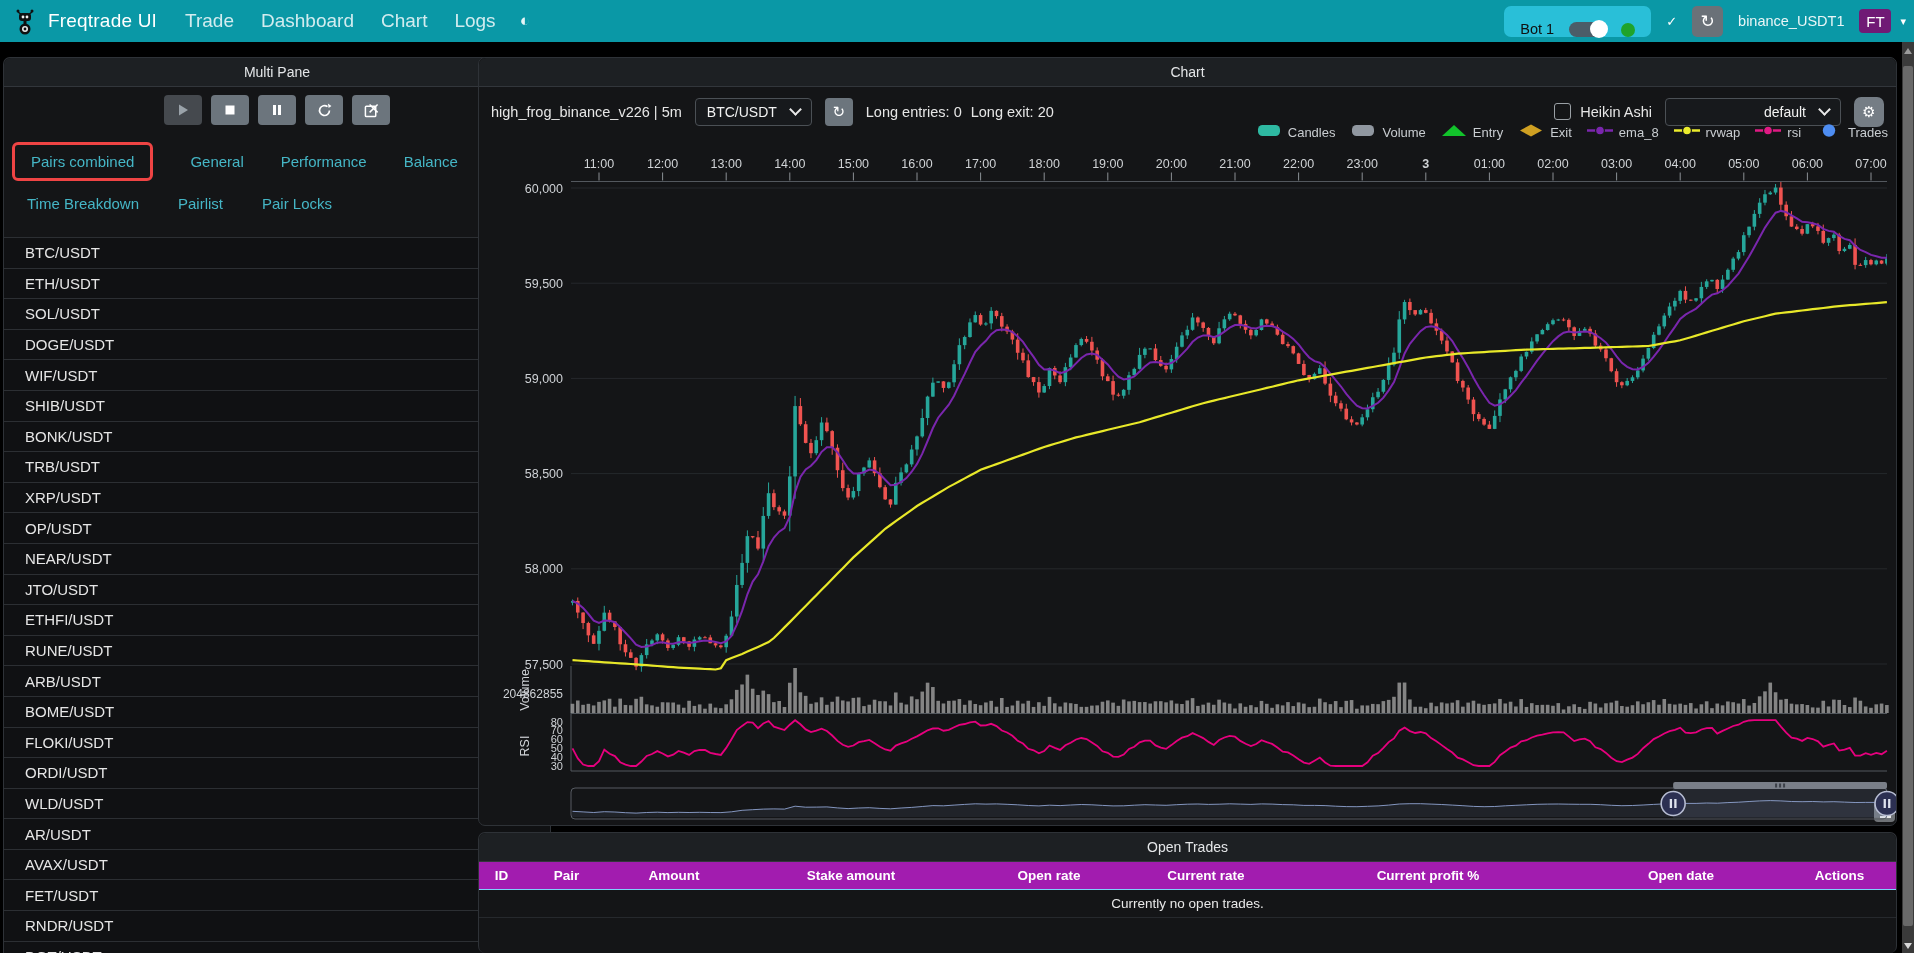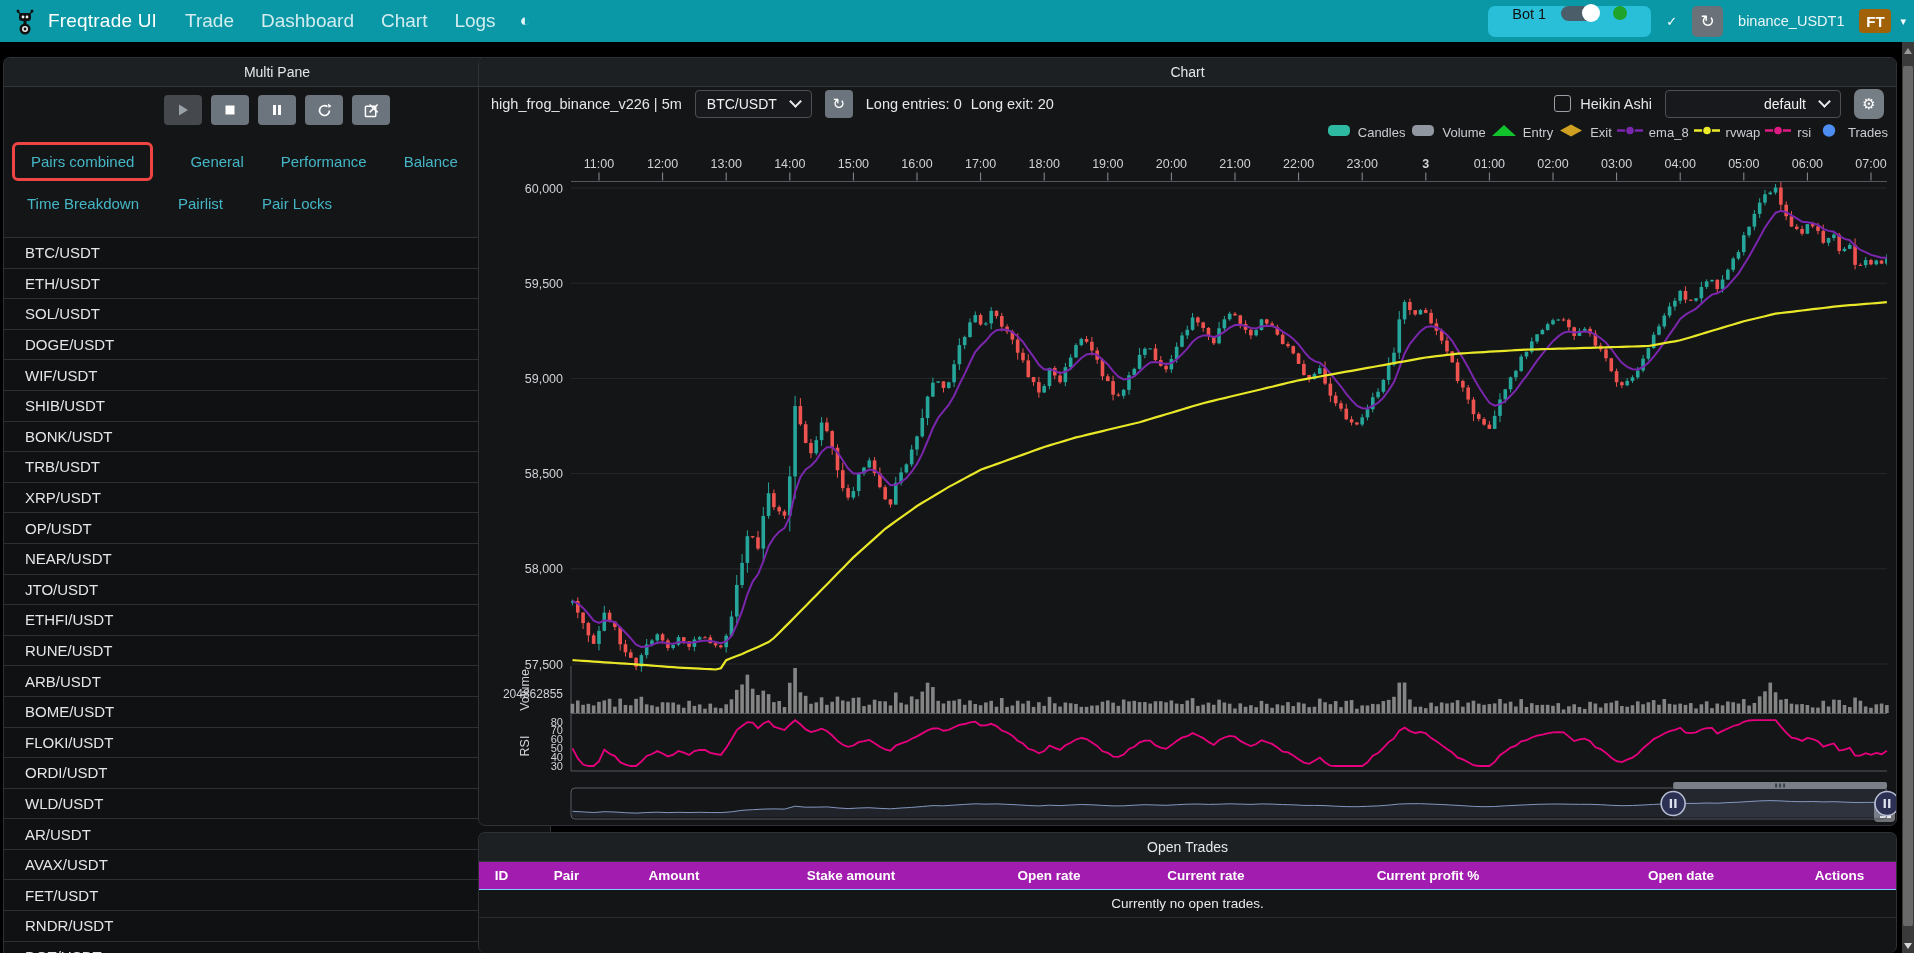--- a/index.html
+++ b/index.html
@@ -7,56 +7,56 @@
        font-family:"Liberation Sans","DejaVu Sans",sans-serif;}
   
   .navbar{position:absolute;left:0;top:0;width:1914px;height:42px;background:#0a98a6;
           display:flex;align-items:center;justify-content:space-between;padding:0 8px 0 12px;box-sizing:border-box;z-index:10}
   .nav-left{display:flex;align-items:center}
   .brand{color:#fff;font-size:19px;font-weight:500;margin:0 28px 0 10px;letter-spacing:.2px}
   .nav-links{display:flex;align-items:center;gap:27px}
   .nav-link{color:#d2ecef;font-size:19px;cursor:pointer}
   .theme-toggle{color:#e6f5f7;font-size:17px;margin-left:24px;cursor:pointer}
   .nav-right{display:flex;align-items:center;gap:15px}
-  .bot-pill{background:#29bfd8;border-radius:7px;height:31px;display:flex;align-items:flex-start;gap:15px;padding:0 24px;color:#101010;font-size:14.5px}
+  .bot-pill{background:#29bfd8;border-radius:7px;height:31px;display:flex;align-items:flex-end;gap:15px;padding:0 16px;color:#101010;font-size:14.5px}
   .switch{width:37px;height:15px;background:#4b5d68;border-radius:8px;position:relative;cursor:pointer}
   .knob{position:absolute;right:-2px;top:-1.5px;width:18px;height:18px;background:#fff;border-radius:50%}
   .online-dot{width:14px;height:14px;border-radius:50%;background:#1fa32a}
   .nav-check{color:#fff;font-size:13px}
   .nav-btn{width:31px;height:31px;border:none;border-radius:5px;background:#6a7178;color:#fff;font-size:17px;line-height:29px;text-align:center;padding:0;cursor:pointer;font-family:"DejaVu Sans",sans-serif}
   .account{color:#eaf6f7;font-size:14.5px}
-  .avatar{width:32px;height:24px;border-radius:4px;background:#a16207;color:#fff;font-weight:bold;font-size:15px;display:flex;align-items:center;justify-content:center;cursor:pointer}
+  .avatar{width:32px;height:24px;border-radius:4px;background:#701a75;color:#fff;font-weight:normal;font-size:15px;display:flex;align-items:center;justify-content:center;cursor:pointer}
   .caret{color:#fff;font-size:11px;margin-left:-6px;cursor:pointer}
   
   .panel{position:absolute;background:#141517;border:1px solid #2e3237;border-radius:7px;box-sizing:border-box}
   .panel-header{height:28px;background:#1d2023;border-bottom:1px solid #32363b;display:flex;align-items:center;justify-content:center;color:#e4e6e8;font-size:14px;border-radius:7px 7px 0 0}
   .left-panel{left:3px;top:57px;width:548px;bottom:0;border-bottom:none;border-radius:7px 7px 0 0;overflow:hidden}
   .chart-panel{left:478px;top:57px;width:1419px;height:769px;overflow:hidden}
   .trades-panel{left:478px;top:832px;width:1419px;bottom:0;border-bottom:none;overflow:hidden}
   
   .mp-controls{position:absolute;top:37px;left:0;right:0;display:flex;justify-content:center;gap:9px}
   .ctl-btn{width:38px;height:30px;border:none;border-radius:4px;background:#6c757d;display:flex;align-items:center;justify-content:center;cursor:pointer;padding:0}
   .ctl-btn.disabled{background:#45494e}
   .mp-tabs{position:absolute;top:84px;left:8px;right:8px;color:#45b6c6;font-size:15px}
   .tabs-row{display:flex;align-items:center}
   .tab-active{border:3px solid #ef4444;border-radius:6px;padding:8px 16px;cursor:pointer}
   .tab-link{margin-left:37px;cursor:pointer}
   .tabs-row2{display:flex;gap:39px;padding:14px 0 0 15px}
   .tabs-row2 .tab-link{margin-left:0}
   .pair-list{position:absolute;top:179px;left:0;right:0;bottom:0;border-top:1px solid #2c2f33;overflow:hidden}
   .pair-row{height:30.6px;box-sizing:border-box;border-bottom:1px solid #2c2f33;display:flex;align-items:center;padding-left:21px;color:#e6e6e6;font-size:15px;background:#101113;cursor:pointer}
   
-  .chart-toolbar{position:absolute;top:29px;left:0;right:0;height:33px;display:flex;align-items:center;padding:0 12px;gap:13px;z-index:3;color:#e6e6e6;font-size:14.5px}
+  .chart-toolbar{position:absolute;top:37px;left:0;right:0;height:33px;display:flex;align-items:center;padding:0 12px;gap:13px;z-index:3;color:#e6e6e6;font-size:14.5px}
   .select{display:flex;align-items:center;background:#17191c;border:1px solid #4b5055;border-radius:4px;height:28px;padding:0 11px;color:#f2f2f2;font-size:14px;cursor:pointer;box-sizing:border-box}
   .chev{display:inline-block;width:7px;height:7px;border-right:2.2px solid #e8e8e8;border-bottom:2.2px solid #e8e8e8;transform:rotate(45deg);margin-left:14px;margin-top:-4px}
   .sq-btn{width:28px;height:28px;border:none;border-radius:4px;background:#6c757d;color:#fff;font-size:15px;cursor:pointer;padding:0;line-height:26px;text-align:center;font-family:"DejaVu Sans",sans-serif}
   .gear-btn{background:#757d85;border-radius:7px;width:30px;height:30px;font-size:15px}
   .spacer{flex:1}
   .checkbox{width:15px;height:15px;border:1.5px solid #9aa0a5;border-radius:3px;background:transparent;cursor:pointer}
-  .chart-legend{position:absolute;top:66px;right:8px;display:flex;gap:4px;z-index:3;color:#c9cdd1;font-size:13px;align-items:center}
+  .chart-legend{position:absolute;top:66px;right:8px;display:flex;gap:14px;z-index:3;color:#c9cdd1;font-size:13px;align-items:center}
   .legend-item{display:flex;align-items:center;gap:5px;cursor:pointer}
   #chart-svg{position:absolute;left:0;top:0;z-index:2}
   .resize-corner{position:absolute;right:1px;bottom:3px;width:21px;height:21px;background:#6f7377;border-radius:4px;z-index:1}
   .resize-corner::after{content:"";position:absolute;right:4px;bottom:4px;width:9px;height:9px;border-right:2px solid #e8e8e8;border-bottom:2px solid #e8e8e8}
   
   .trades-head{display:grid;grid-template-columns:45px 85px 130px 224px 172px 142px 302px 204px 113px;background:#a21caf;border-bottom:1px solid #7dd3fc;height:27px;align-items:center}
   .trades-head span{text-align:center;color:#fff;font-weight:bold;font-size:13.5px}
   .trades-empty{height:27px;display:flex;align-items:center;justify-content:center;color:#e8e8e8;font-size:13.5px;border-bottom:1px solid #26292d}
   
   .scrollbar{position:absolute;right:0;top:42px;width:12px;bottom:0;background:#3a3a3a}

